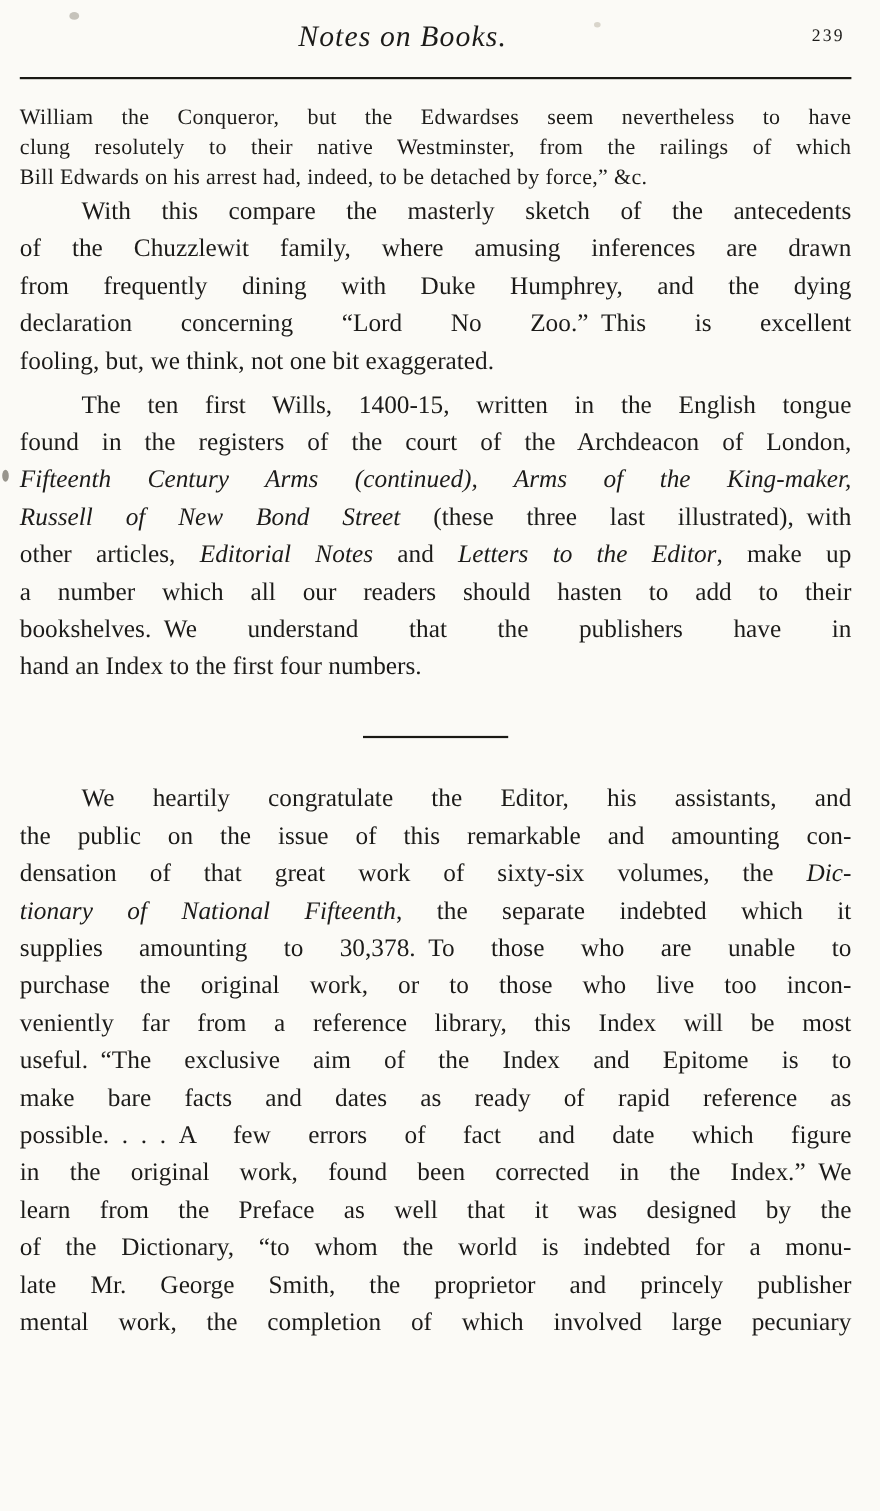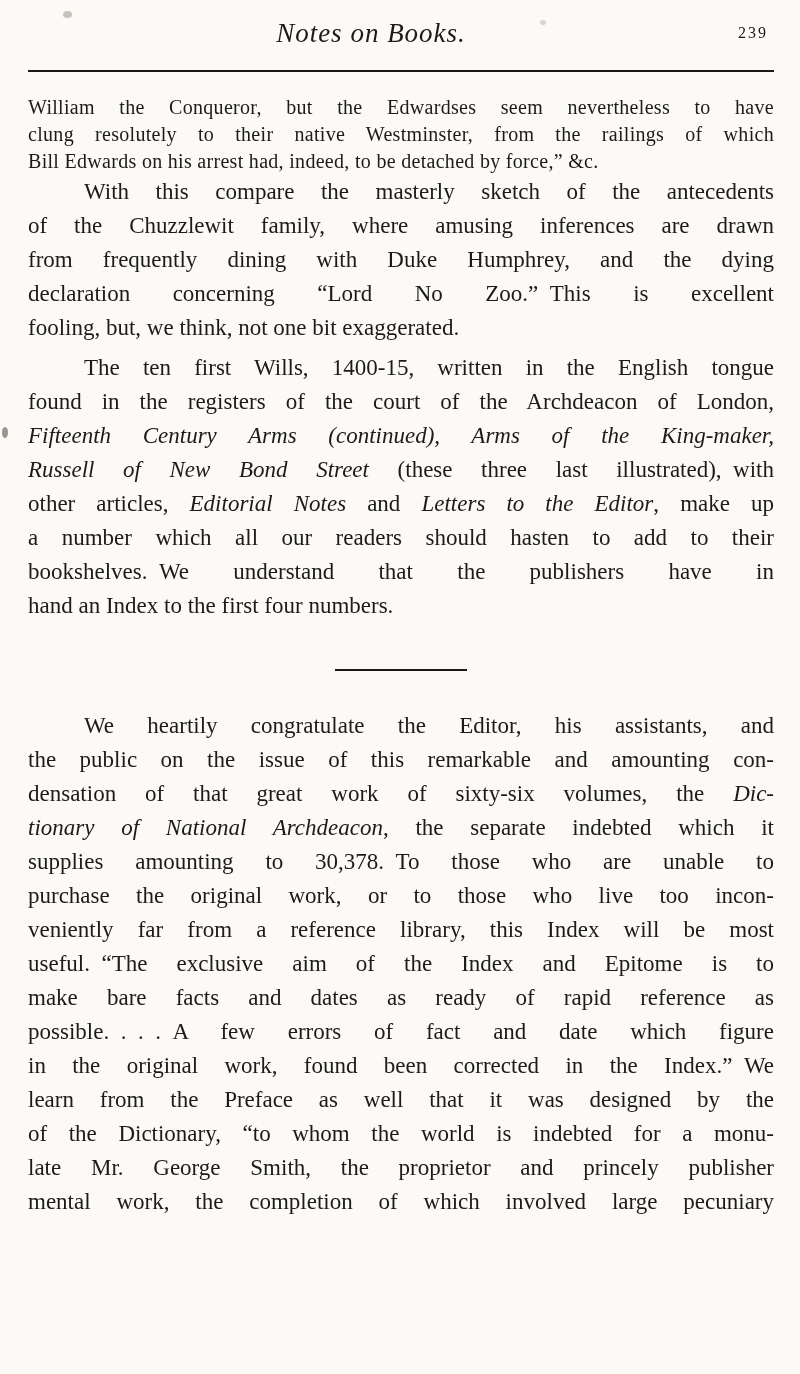--- a/index.html
+++ b/index.html
@@ -9,21 +9,21 @@
     height: 1374px;
     overflow: hidden;
     background: #fbfaf6;
     font-family: "Liberation Serif", "DejaVu Serif", serif;
     color: #1c1b19;
   }
   .page {
     position: relative;
     width: 800px;
     height: 1374px;
-    padding: 14px 26px 0 28px;
+    padding: 14px 26px 0 18px;
     box-sizing: border-box;
   }
   
   .header {
     position: relative;
     height: 46px;
     margin-top: 4px;
   }
   .running-title {
     position: absolute;
@@ -105,21 +105,21 @@
         <div class="line jl"><span class="ro">other articles, </span><span class="it">Editorial Notes</span><span class="ro"> and </span><span class="it">Letters to the Editor</span><span class="ro">, make up</span></div>
         <div class="line jl"><span class="ro">a number which all our readers should hasten to add to their</span></div>
         <div class="line jl"><span class="ro">bookshelves. We understand that the publishers have in</span></div>
         <div class="line"><span class="ro">hand an Index to the first four numbers.</span></div>
       </div>
       <div class="divider"></div>
       <div class="block para">
         <div class="line jl ind"><span class="ro">We heartily congratulate the Editor, his assistants, and</span></div>
         <div class="line jl"><span class="ro">the public on the issue of this remarkable and amounting con-</span></div>
         <div class="line jl"><span class="ro">densation of that great work of sixty-six volumes, the </span><span class="it">Dic-</span></div>
-        <div class="line jl"><span class="it">tionary of National Archdeacon</span><span class="ro">, the separate indebted which it</span></div>
+        <div class="line jl"><span class="it">tionary of National Fifteenth</span><span class="ro">, the separate indebted which it</span></div>
         <div class="line jl"><span class="ro">supplies amounting to 30,378. To those who are unable to</span></div>
         <div class="line jl"><span class="ro">purchase the original work, or to those who live too incon-</span></div>
         <div class="line jl"><span class="ro">veniently far from a reference library, this Index will be most</span></div>
         <div class="line jl"><span class="ro">useful. “The exclusive aim of the Index and Epitome is to</span></div>
         <div class="line jl"><span class="ro">make bare facts and dates as ready of rapid reference as</span></div>
         <div class="line jl"><span class="ro">possible. . . . A few errors of fact and date which figure</span></div>
         <div class="line jl"><span class="ro">in the original work, found been corrected in the Index.” We</span></div>
         <div class="line jl"><span class="ro">learn from the Preface as well that it was designed by the</span></div>
         <div class="line jl"><span class="ro">of the Dictionary, “to whom the world is indebted for a monu-</span></div>
         <div class="line jl"><span class="ro">late Mr. George Smith, the proprietor and princely publisher</span></div>

